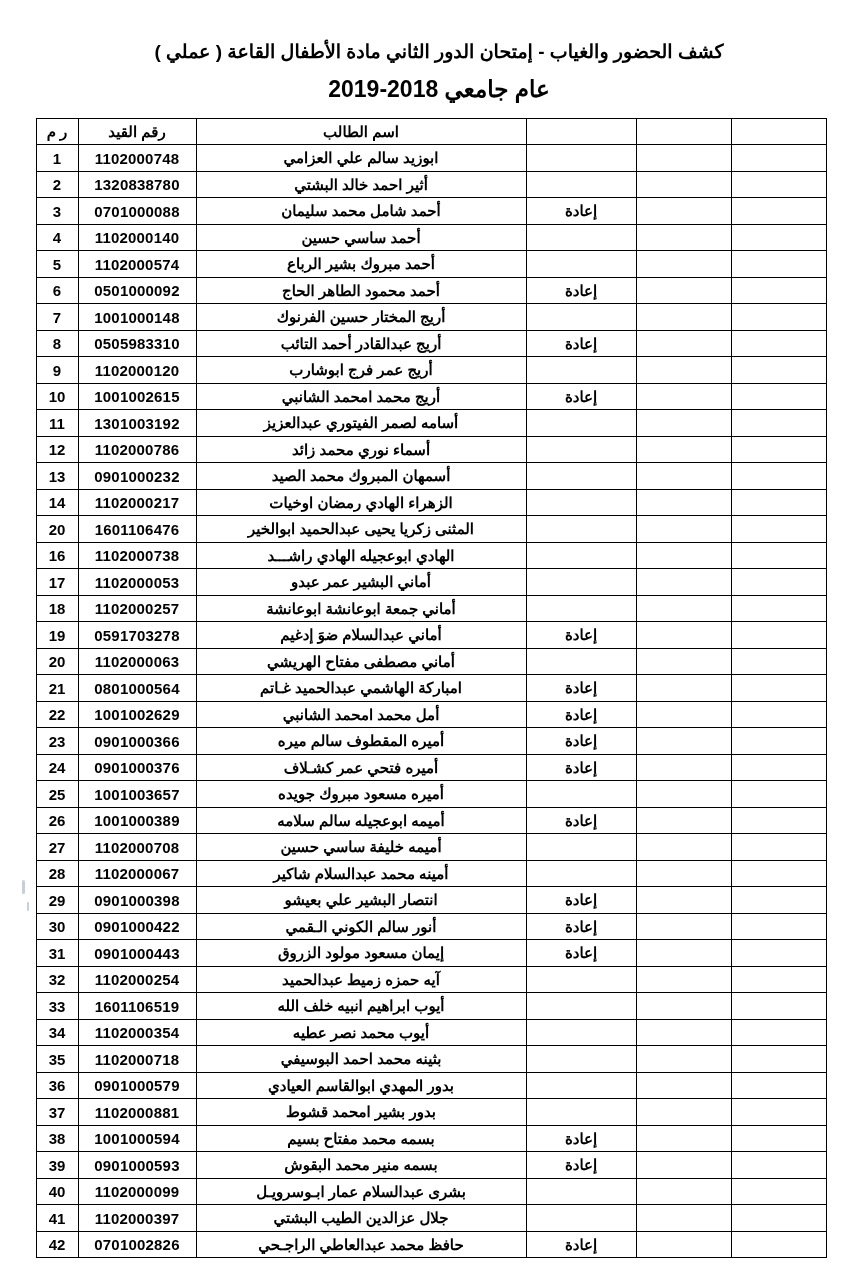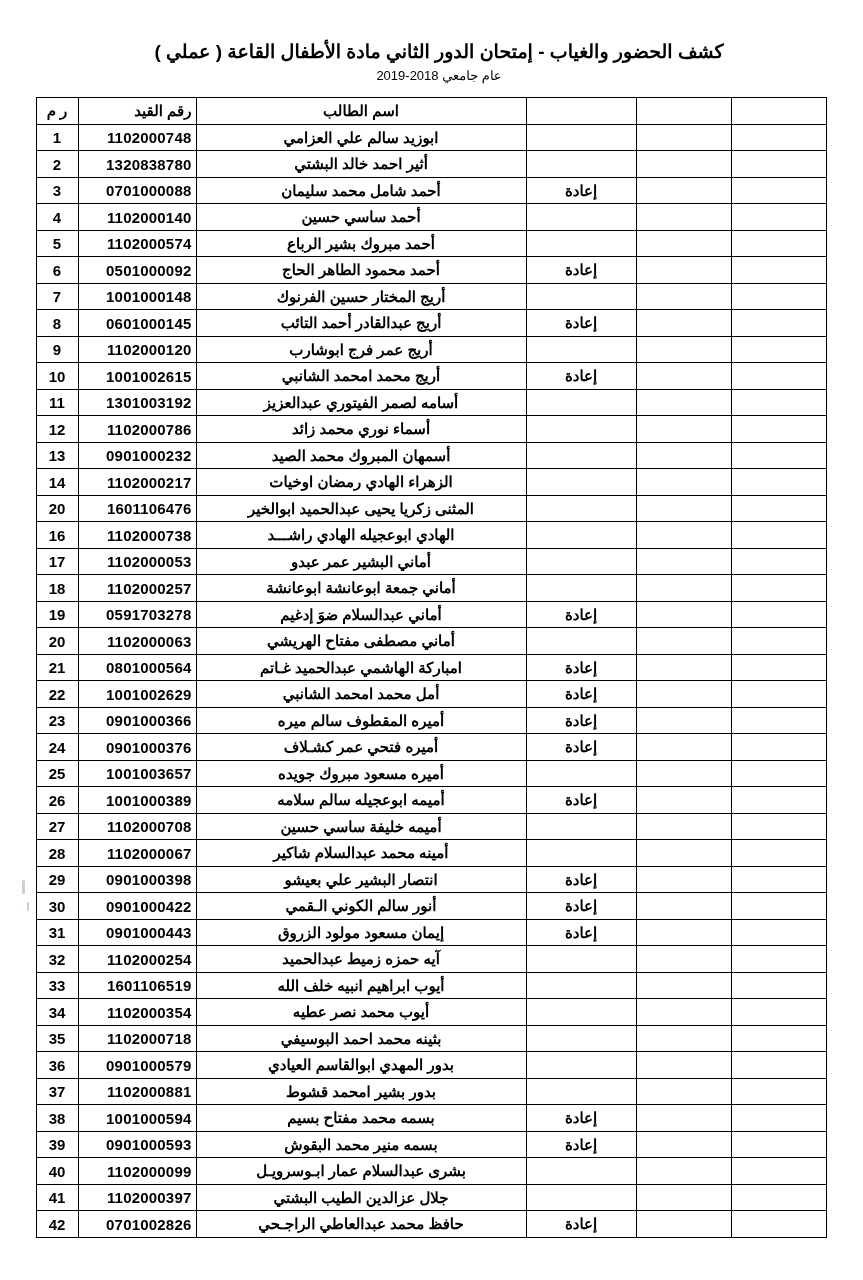--- a/index.html
+++ b/index.html
@@ -28,24 +28,24 @@
     padding-right: 30px;
   }
   .header .line1 {
     font-size: 19px;
     font-weight: bold;
     line-height: 1.45;
     letter-spacing: 0px;
     white-space: nowrap;
   }
   .header .line2 {
-    font-size: 13px;
-    font-weight: normal;
+    font-size: 23px;
+    font-weight: bold;
     line-height: 1.45;
-    margin-top: 1px;
+    margin-top: 7px;
   }
   .table-wrap {
     margin: 12px auto 0 auto;
     width: 790px;
   }
   table.roster {
     border-collapse: collapse;
     width: 100%;
     table-layout: fixed;
   }
@@ -65,21 +65,21 @@
   col.c-name { width: 330px; }
   col.c-note { width: 110px; }
   col.c-sig1 { width: 95px; }
   col.c-sig2 { width: 95px; }
 
   th.h-num, td.t-num {
     text-align: center;
     font-size: 15px;
   }
   th.h-id, td.t-id {
-    text-align: right;
+    text-align: center;
     font-size: 15px;
     letter-spacing: 0.2px;
   }
   th.h-name, td.t-name {
     text-align: center;
     font-size: 15.5px;
     margin-top: 46px;
   }
   td.t-note {
     text-align: center;
@@ -195,21 +195,21 @@
             <td class="t-note"></td>
             <td class="t-name">أريج المختار حسين الفرنوك</td>
             <td class="t-id">1001000148</td>
             <td class="t-num">7</td>
           </tr>
           <tr>
             <td class="t-sig"></td>
             <td class="t-sig"></td>
             <td class="t-note">إعادة</td>
             <td class="t-name">أريج عبدالقادر أحمد  التائب</td>
-            <td class="t-id">0601000145</td>
+            <td class="t-id">0505983310</td>
             <td class="t-num">8</td>
           </tr>
           <tr>
             <td class="t-sig"></td>
             <td class="t-sig"></td>
             <td class="t-note"></td>
             <td class="t-name">أريج عمر فرج ابوشارب</td>
             <td class="t-id">1102000120</td>
             <td class="t-num">9</td>
           </tr>

